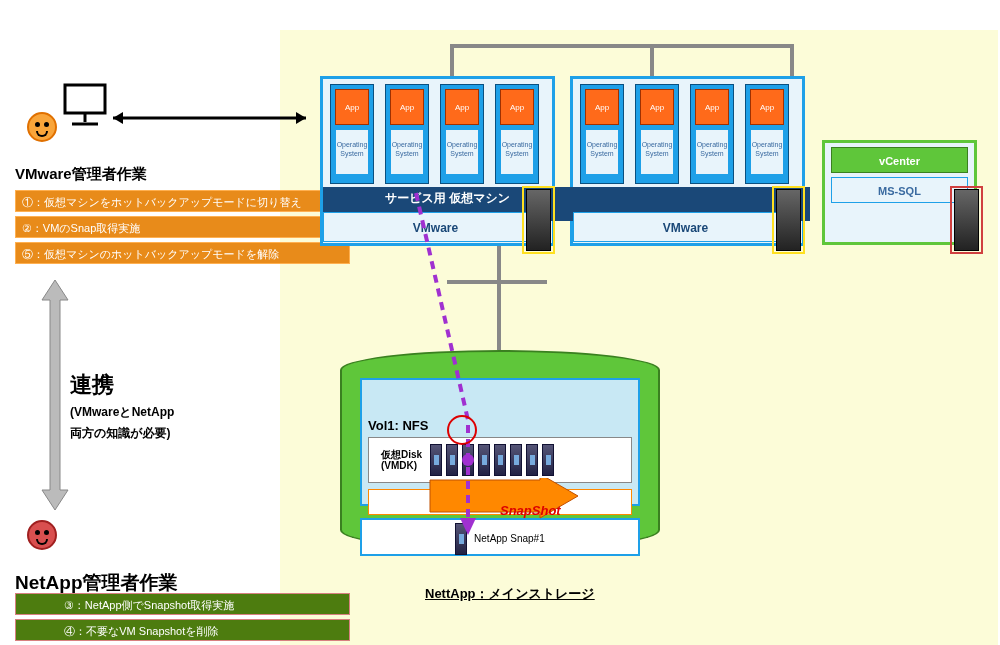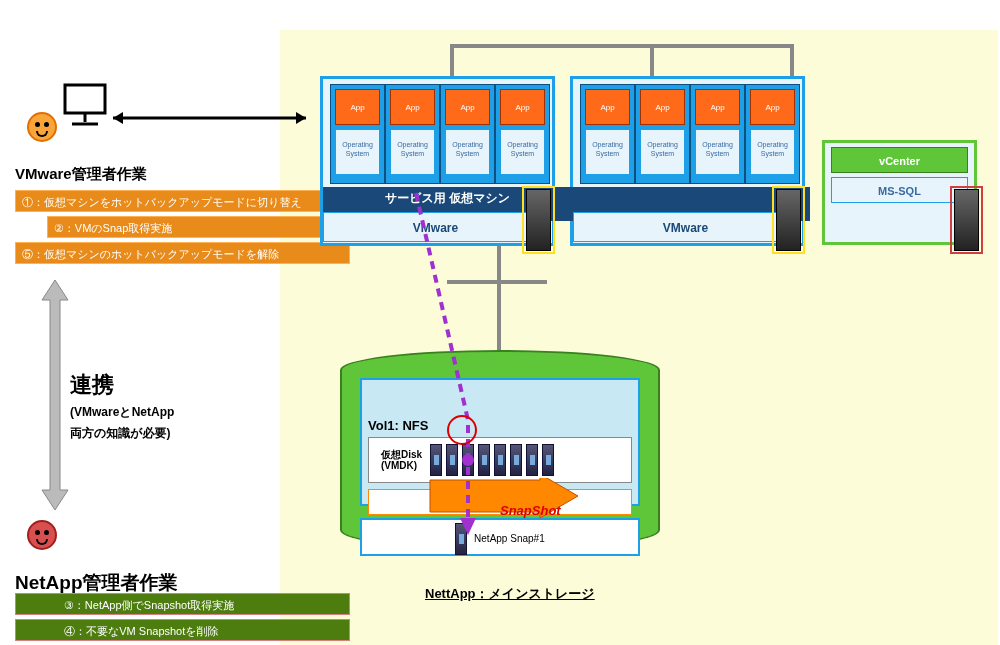--- a/index.html
+++ b/index.html
@@ -34,21 +34,21 @@
   .netapp-label { position: absolute; left: 15px; top: 570px; font-size: 19px; font-weight: bold; }
   
   
   .bus-line { position: absolute; background: #888; }
   
   .host-box { position: absolute; border: 3px solid #1ea0e8; background: #e8f4fb; }
   .host1 { left: 320px; top: 76px; width: 235px; height: 170px; }
   .host2 { left: 570px; top: 76px; width: 235px; height: 170px; }
   .mgmt-box { position: absolute; left: 822px; top: 140px; width: 155px; height: 105px; border: 3px solid #5fc63a; background: #e8f4fb; }
   
-  .vm { position: absolute; width: 55px; height: 100px; background: #1ea0e8; border: 1px solid #0a5080; top: 84px; }
+  .vm { position: absolute; width: 44px; height: 100px; background: #1ea0e8; border: 1px solid #0a5080; top: 84px; }
   .vm .app { margin: 4px; height: 36px; background: #ff6a1a; border: 1px solid #a03000; color: #fff; font-size: 8px; text-align: center; line-height: 36px; }
   .vm .os { margin: 0 4px 4px 4px; height: 46px; background: #e8f4fb; border: 1px solid #1ea0e8; color: #3a6aa0; font-size: 7px; text-align: center; padding-top: 10px; line-height: 9px; }
   
   .service-bar { position: absolute; left: 323px; top: 187px; width: 487px; height: 34px; background: #1a4878; color: #fff; font-size: 12px; font-weight: bold; line-height: 22px; padding-left: 62px; }
   .vmware-bar { position: absolute; height: 30px; background: #e8f4fb; border: 1px solid #1ea0e8; color: #1a4878; font-size: 12px; font-weight: bold; text-align: center; line-height: 30px; top: 212px; }
   
   .mgmt-row { margin: 4px 6px; height: 26px; line-height: 26px; text-align: center; font-size: 11px; font-weight: bold; border: 1px solid; }
   .row-green { background: #5fc63a; color: #fff; border-color: #3a8020; }
   .row-blue { background: #e8f4fb; color: #3a6aa0; border-color: #1ea0e8; }
   .row-orange { background: #ff6a1a; color: #fff; border-color: #a03000; }
@@ -112,21 +112,21 @@
       <polygon points="55,10 65,4 65,16" fill="#000"></polygon>
     </svg>
 </div>
 
 <div class="vmware-person person-icon person-orange">
     <div class="mouth"></div>
   </div>
 <div class="vmware-label">VMware管理者作業</div>
 
 <div class="task-box task-orange" style="top:190px;">①：仮想マシンをホットバックアップモードに切り替え</div>
-<div class="task-box task-orange" style="top:216px;margin-left:32px;">②：VMのSnap取得実施</div>
+<div class="task-box task-orange" style="top:216px;">②：VMのSnap取得実施</div>
 <div class="task-box task-orange" style="top:242px;">⑤：仮想マシンのホットバックアップモードを解除</div>
 
 <div class="coop-arrow">
 <svg width="30" height="230">
       <polygon points="15,0 28,20 20,20 20,210 28,210 15,230 2,210 10,210 10,20 2,20" fill="#bbb" stroke="#888" stroke-width="1"></polygon>
     </svg>
 </div>
 <div class="coop-label">
   <div class="main">連携</div>
   <div class="sub">(VMwareとNetApp</div>

